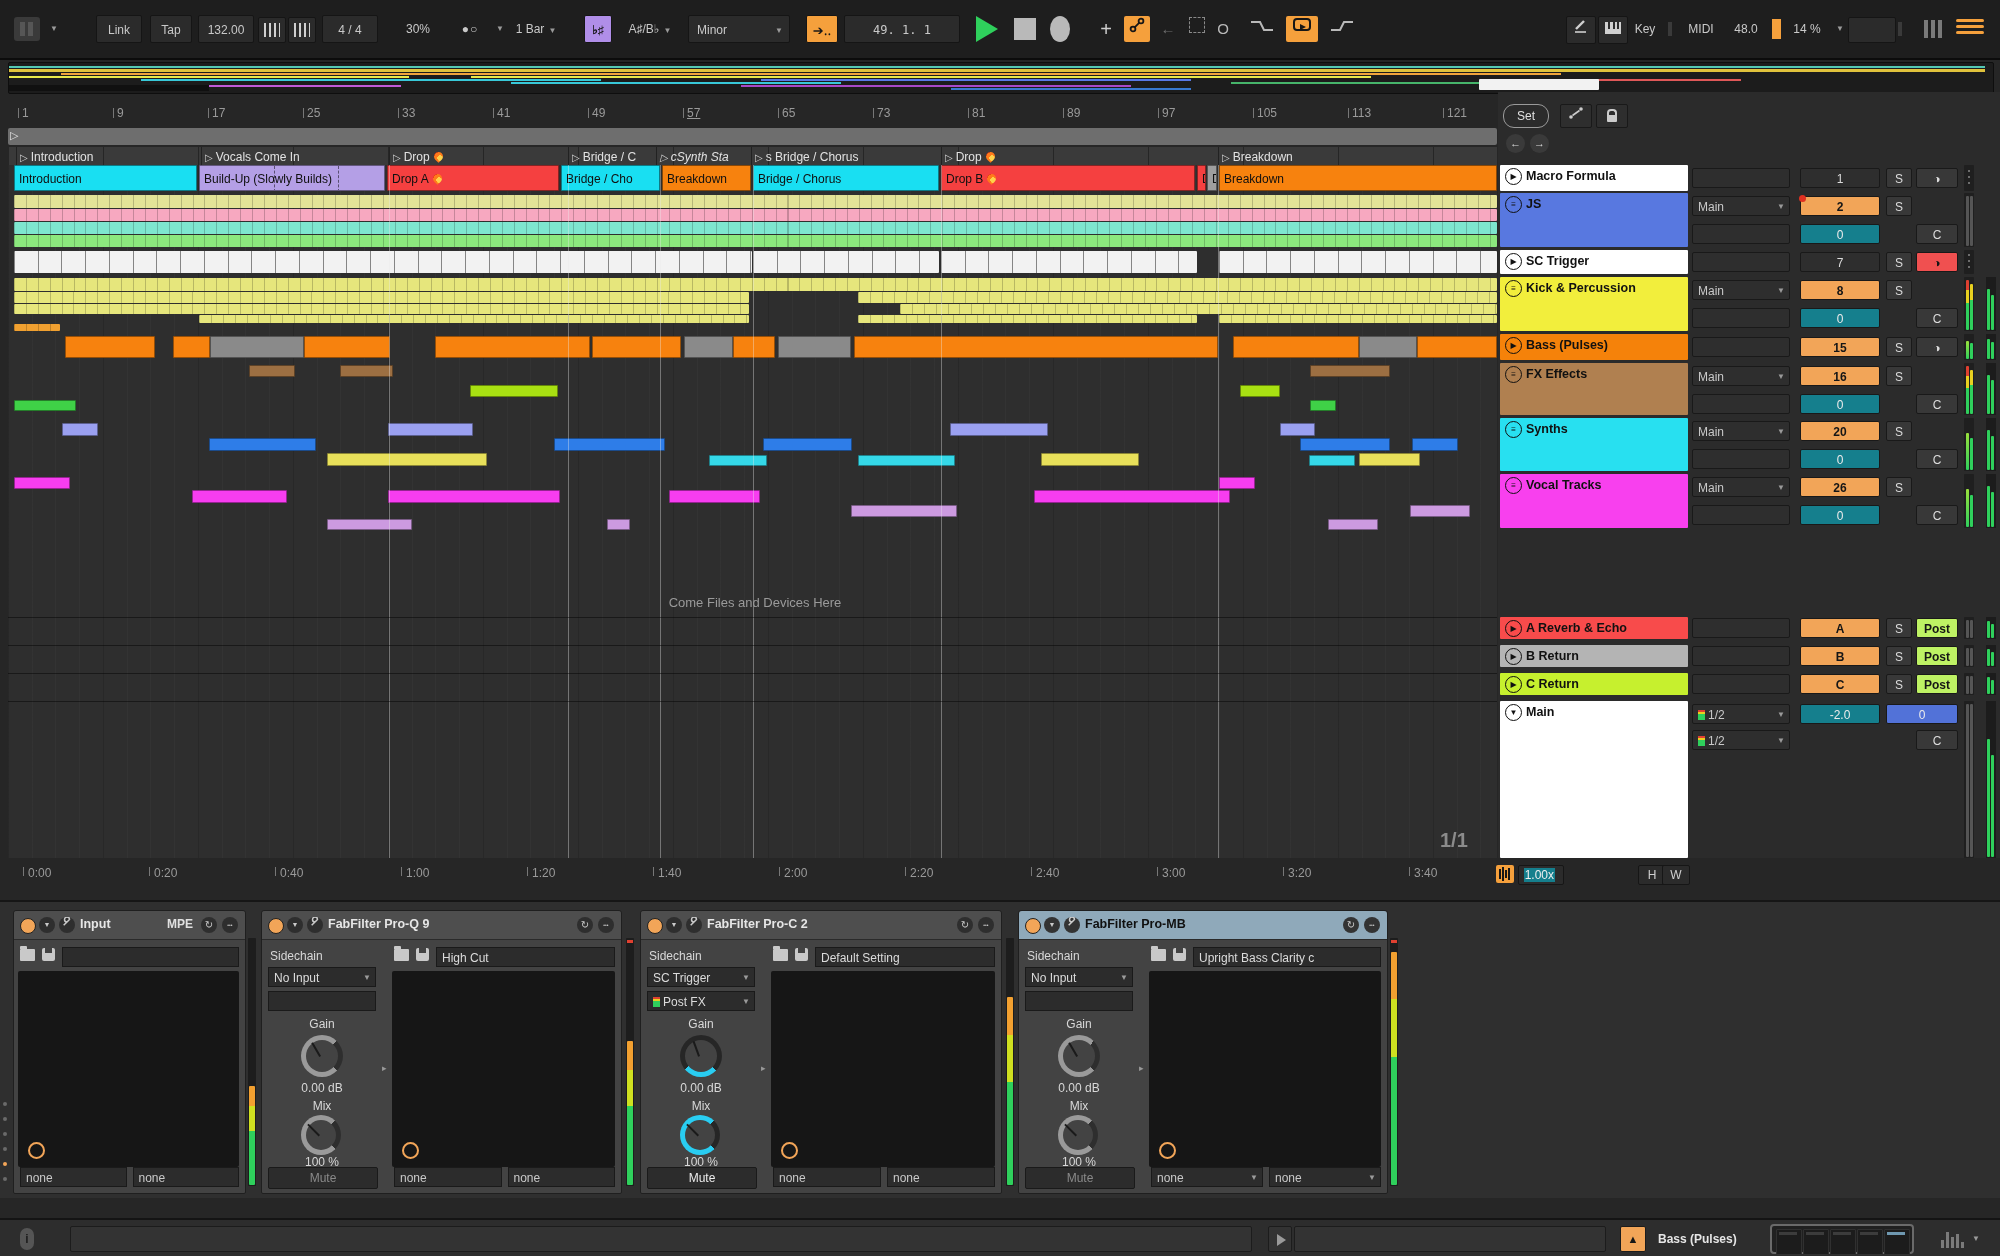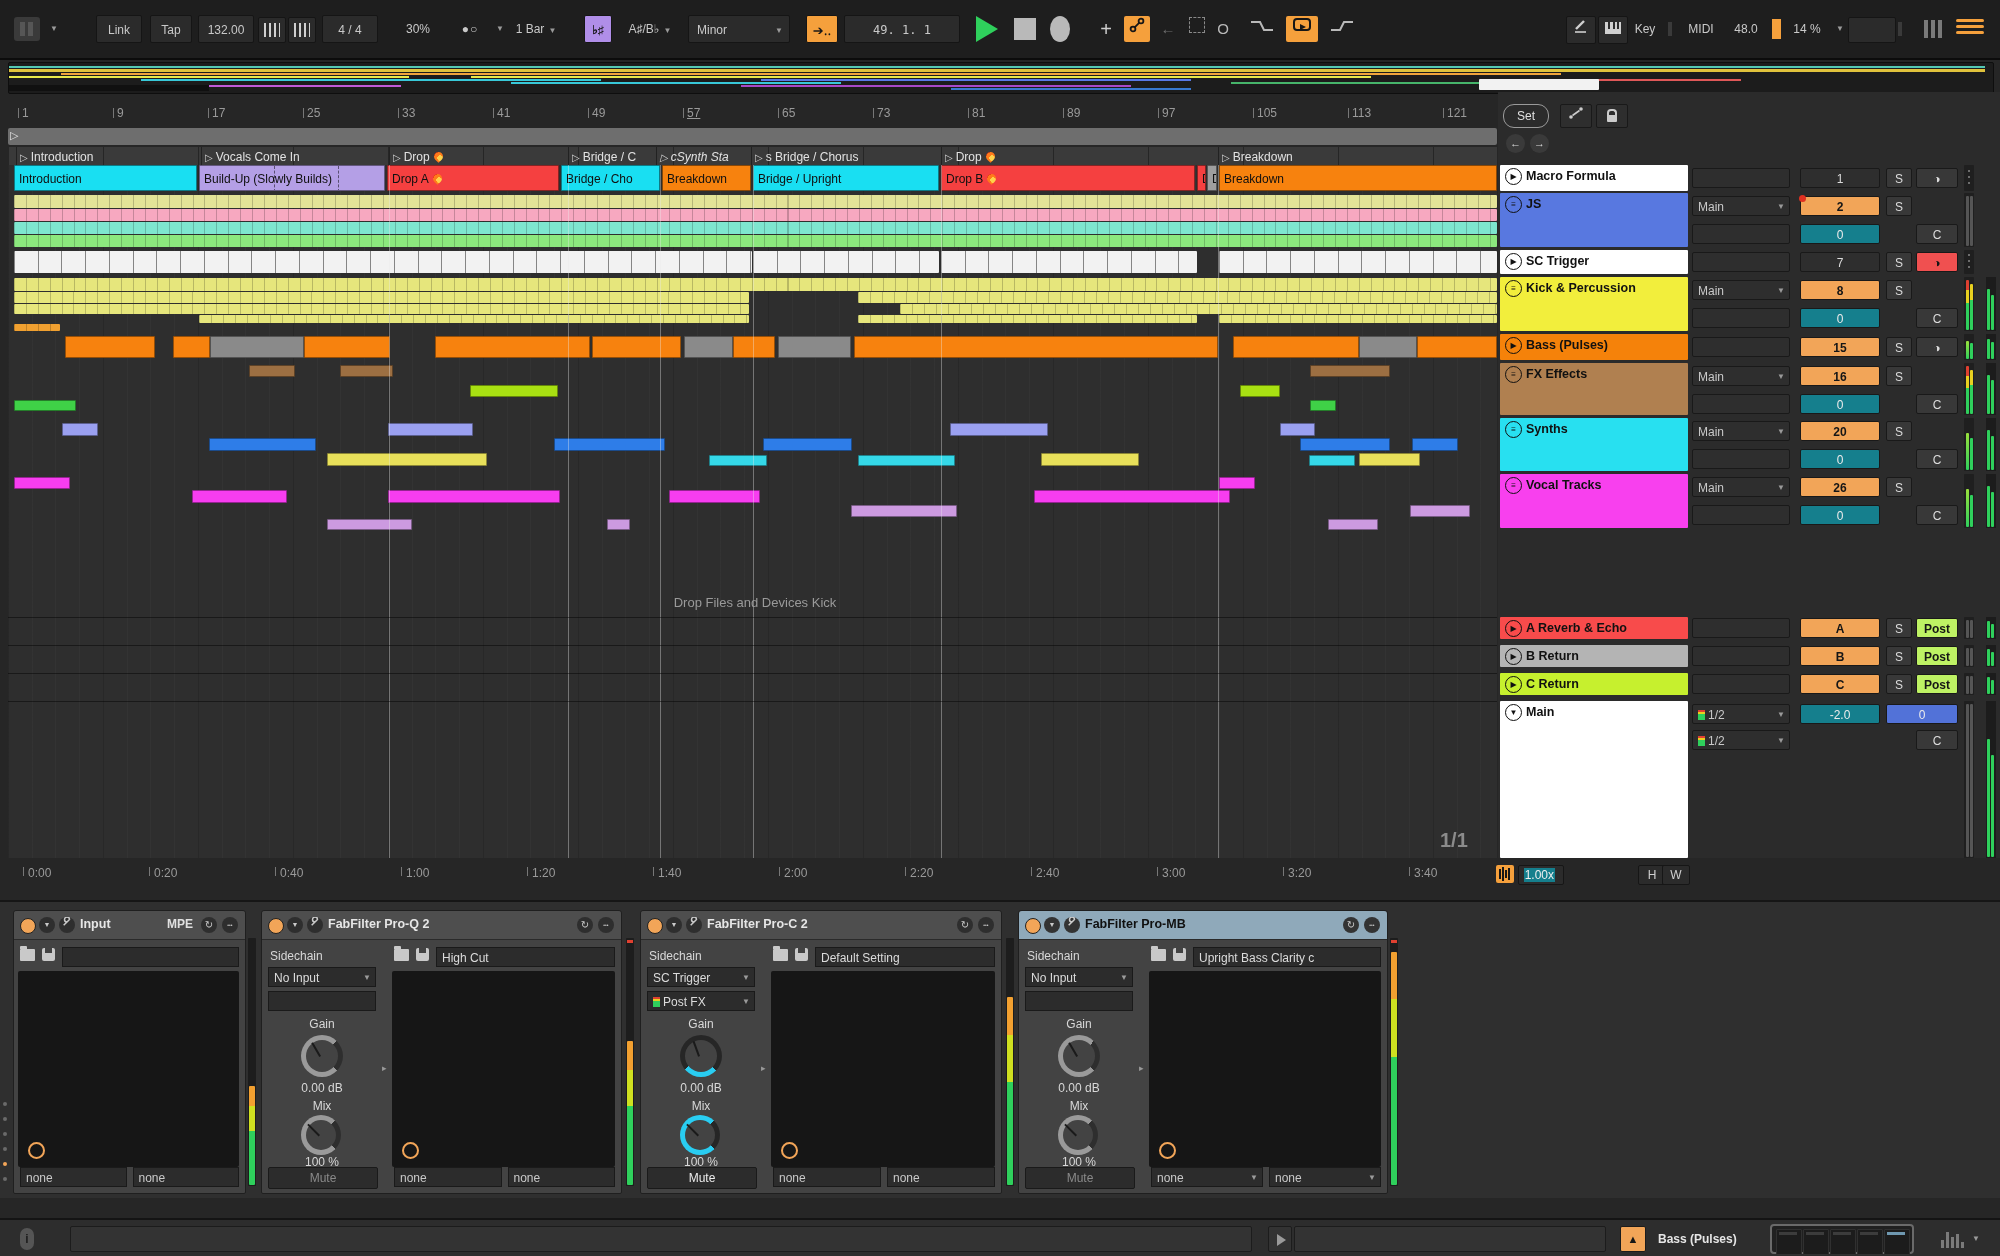--- a/index.html
+++ b/index.html
@@ -274,21 +274,21 @@
       <div class="locator" style="left: 933px;"><span class="tri">▷</span>Drop<span class="flame"></span></div>
       <div class="locator" style="left: 1210px;"><span class="tri">▷</span>Breakdown</div>
     </div>
 
   <div id="cliparea">
       <div class="clip" style="left: 6px; top: 0px; width: 183px; background: rgb(25, 223, 242);">Introduction</div>
       <div class="clip" style="left: 191px; top: 0px; width: 186px; background: rgb(180, 159, 230);">Build-Up (Slowly Builds)<div style="position: absolute; left: 40%; top: 0px; width: 1px; height: 26px; border-left: 1px dashed rgba(0, 0, 0, 0.5);"></div><div style="position: absolute; left: 75%; top: 0px; width: 1px; height: 26px; border-left: 1px dashed rgba(0, 0, 0, 0.5);"></div></div>
       <div class="clip" style="left: 379px; top: 0px; width: 172px; background: rgb(245, 64, 64);">Drop A<span class="flame"></span></div>
       <div class="clip" style="left: 553px; top: 0px; width: 99px; background: rgb(25, 223, 242);">Bridge / Cho</div>
       <div class="clip" style="left: 654px; top: 0px; width: 89px; background: rgb(247, 130, 14);">Breakdown</div>
-      <div class="clip" style="left: 745px; top: 0px; width: 186px; background: rgb(25, 223, 242);">Bridge / Upright</div>
+      <div class="clip" style="left: 745px; top: 0px; width: 186px; background: rgb(25, 223, 242);">Bridge / Chorus</div>
       <div class="clip" style="left: 933px; top: 0px; width: 254px; background: rgb(245, 64, 64);">Drop B<span class="flame"></span></div>
       <div class="clip" style="left: 1189px; top: 0px; width: 9px; background: rgb(245, 64, 64);">D</div>
       <div class="clip" style="left: 1199px; top: 0px; width: 10px; background: rgb(158, 158, 158);">D</div>
       <div class="clip" style="left: 1211px; top: 0px; width: 278px; background: rgb(247, 130, 14);">Breakdown</div>
       <div class="stripe" style="left: 6px; top: 30px; width: 1483px; height: 13px; background-color: rgb(227, 227, 151);"></div>
       <div class="stripe" style="left: 6px; top: 44px; width: 1483px; height: 12px; background-color: rgb(247, 168, 192);"></div>
       <div class="stripe" style="left: 6px; top: 57px; width: 1483px; height: 12px; background-color: rgb(126, 230, 207);"></div>
       <div class="stripe" style="left: 6px; top: 70px; width: 1483px; height: 12px; background-color: rgb(140, 232, 126);"></div>
       <div class="stripe" style="left: 6px; top: 86px; width: 738px; height: 22px; background-color: rgb(242, 242, 242); background-image: repeating-linear-gradient(90deg, rgba(0, 0, 0, 0.45) 0px, rgba(0, 0, 0, 0.45) 1px, transparent 1px, transparent 23.75px);"></div>
       <div class="stripe" style="left: 745px; top: 86px; width: 186px; height: 22px; background-color: rgb(242, 242, 242); background-image: repeating-linear-gradient(90deg, rgba(0, 0, 0, 0.45) 0px, rgba(0, 0, 0, 0.45) 1px, transparent 1px, transparent 23.75px);"></div>
@@ -352,21 +352,21 @@
       <div class="vline" style="left: 381px;"></div>
       <div class="vline" style="left: 560px;"></div>
       <div class="vline" style="left: 652px;"></div>
       <div class="vline" style="left: 745px;"></div>
       <div class="vline" style="left: 933px;"></div>
       <div class="vline" style="left: 1210px;"></div>
       <div class="hsep" style="top: 452px;"></div>
       <div class="hsep" style="top: 480px;"></div>
       <div class="hsep" style="top: 508px;"></div>
       <div class="hsep" style="top: 536px;"></div>
-      <div id="drop-hint" style="position: absolute; left: 747px; top: 430px; transform: translateX(-50%); color: rgb(154, 154, 154); font-size: 13px; white-space: nowrap;">Drop Files and Devices Kick</div>
+      <div id="drop-hint" style="position: absolute; left: 747px; top: 430px; transform: translateX(-50%); color: rgb(154, 154, 154); font-size: 13px; white-space: nowrap;">Come Files and Devices Here</div>
       <div id="grid-div" style="position: absolute; left: 1432px; top: 664px;">1/1</div>
     </div>
 
   <div id="timeruler">
     <div class="abs" style="left:1488px;top:3px;width:18px;height:18px;background:#f5a03c;border-radius:2px;">
       <span style="position:absolute;left:3px;top:4px;width:2px;height:10px;background:#161616;"></span>
       <span style="position:absolute;left:6px;top:2px;width:2px;height:14px;background:#161616;"></span>
       <span style="position:absolute;left:9px;top:5px;width:2px;height:8px;background:#161616;"></span>
       <span style="position:absolute;left:12px;top:3px;width:2px;height:12px;background:#161616;"></span>
     </div>
@@ -590,21 +590,21 @@
         <div class="nonebox" style="left: 6px; width: 106.5px; top: 256px;">none</div>
         <div class="nonebox" style="left: 118.5px; width: 106.5px; top: 256px;">none</div>
       </div>
       <div class="device" style="left: 261px; width: 359px;">
         <div class="dhead">
           <div class="dondot"></div>
           <div class="dcir" style="left: 25px;">▼</div>
           <div class="dcir" style="left: 45px;"><svg width="10" height="10" viewBox="0 0 12 12">
               <path d="M2 10 L6 6 a3 3 0 1 1 3-3 L6 6" fill="none" stroke="#c9c9c9" stroke-width="1.8"></path>
             </svg></div>
-          <div class="dtitle">FabFilter Pro-Q 2</div>
+          <div class="dtitle">FabFilter Pro-Q 9</div>
           <div class="dcir" style="right: 28px; font-size: 10px;">↻</div>
           <div class="dcir" style="right: 7px; font-size: 5px;">•••</div>
         </div>
         <div class="fold" style="left: 132px;"></div>
         <div class="disk" style="left: 154px;"></div>
         <div class="presetbox" style="left: 174px; right: 6px;">High Cut</div>
         <div class="blackpanel" style="left: 130px; right: 6px;">
           <div class="oring" style="left: 10px; bottom: 8px;"></div>
         </div>
         <div class="nonebox" style="left: 132px; width: 107.5px; top: 256px;">none</div>

